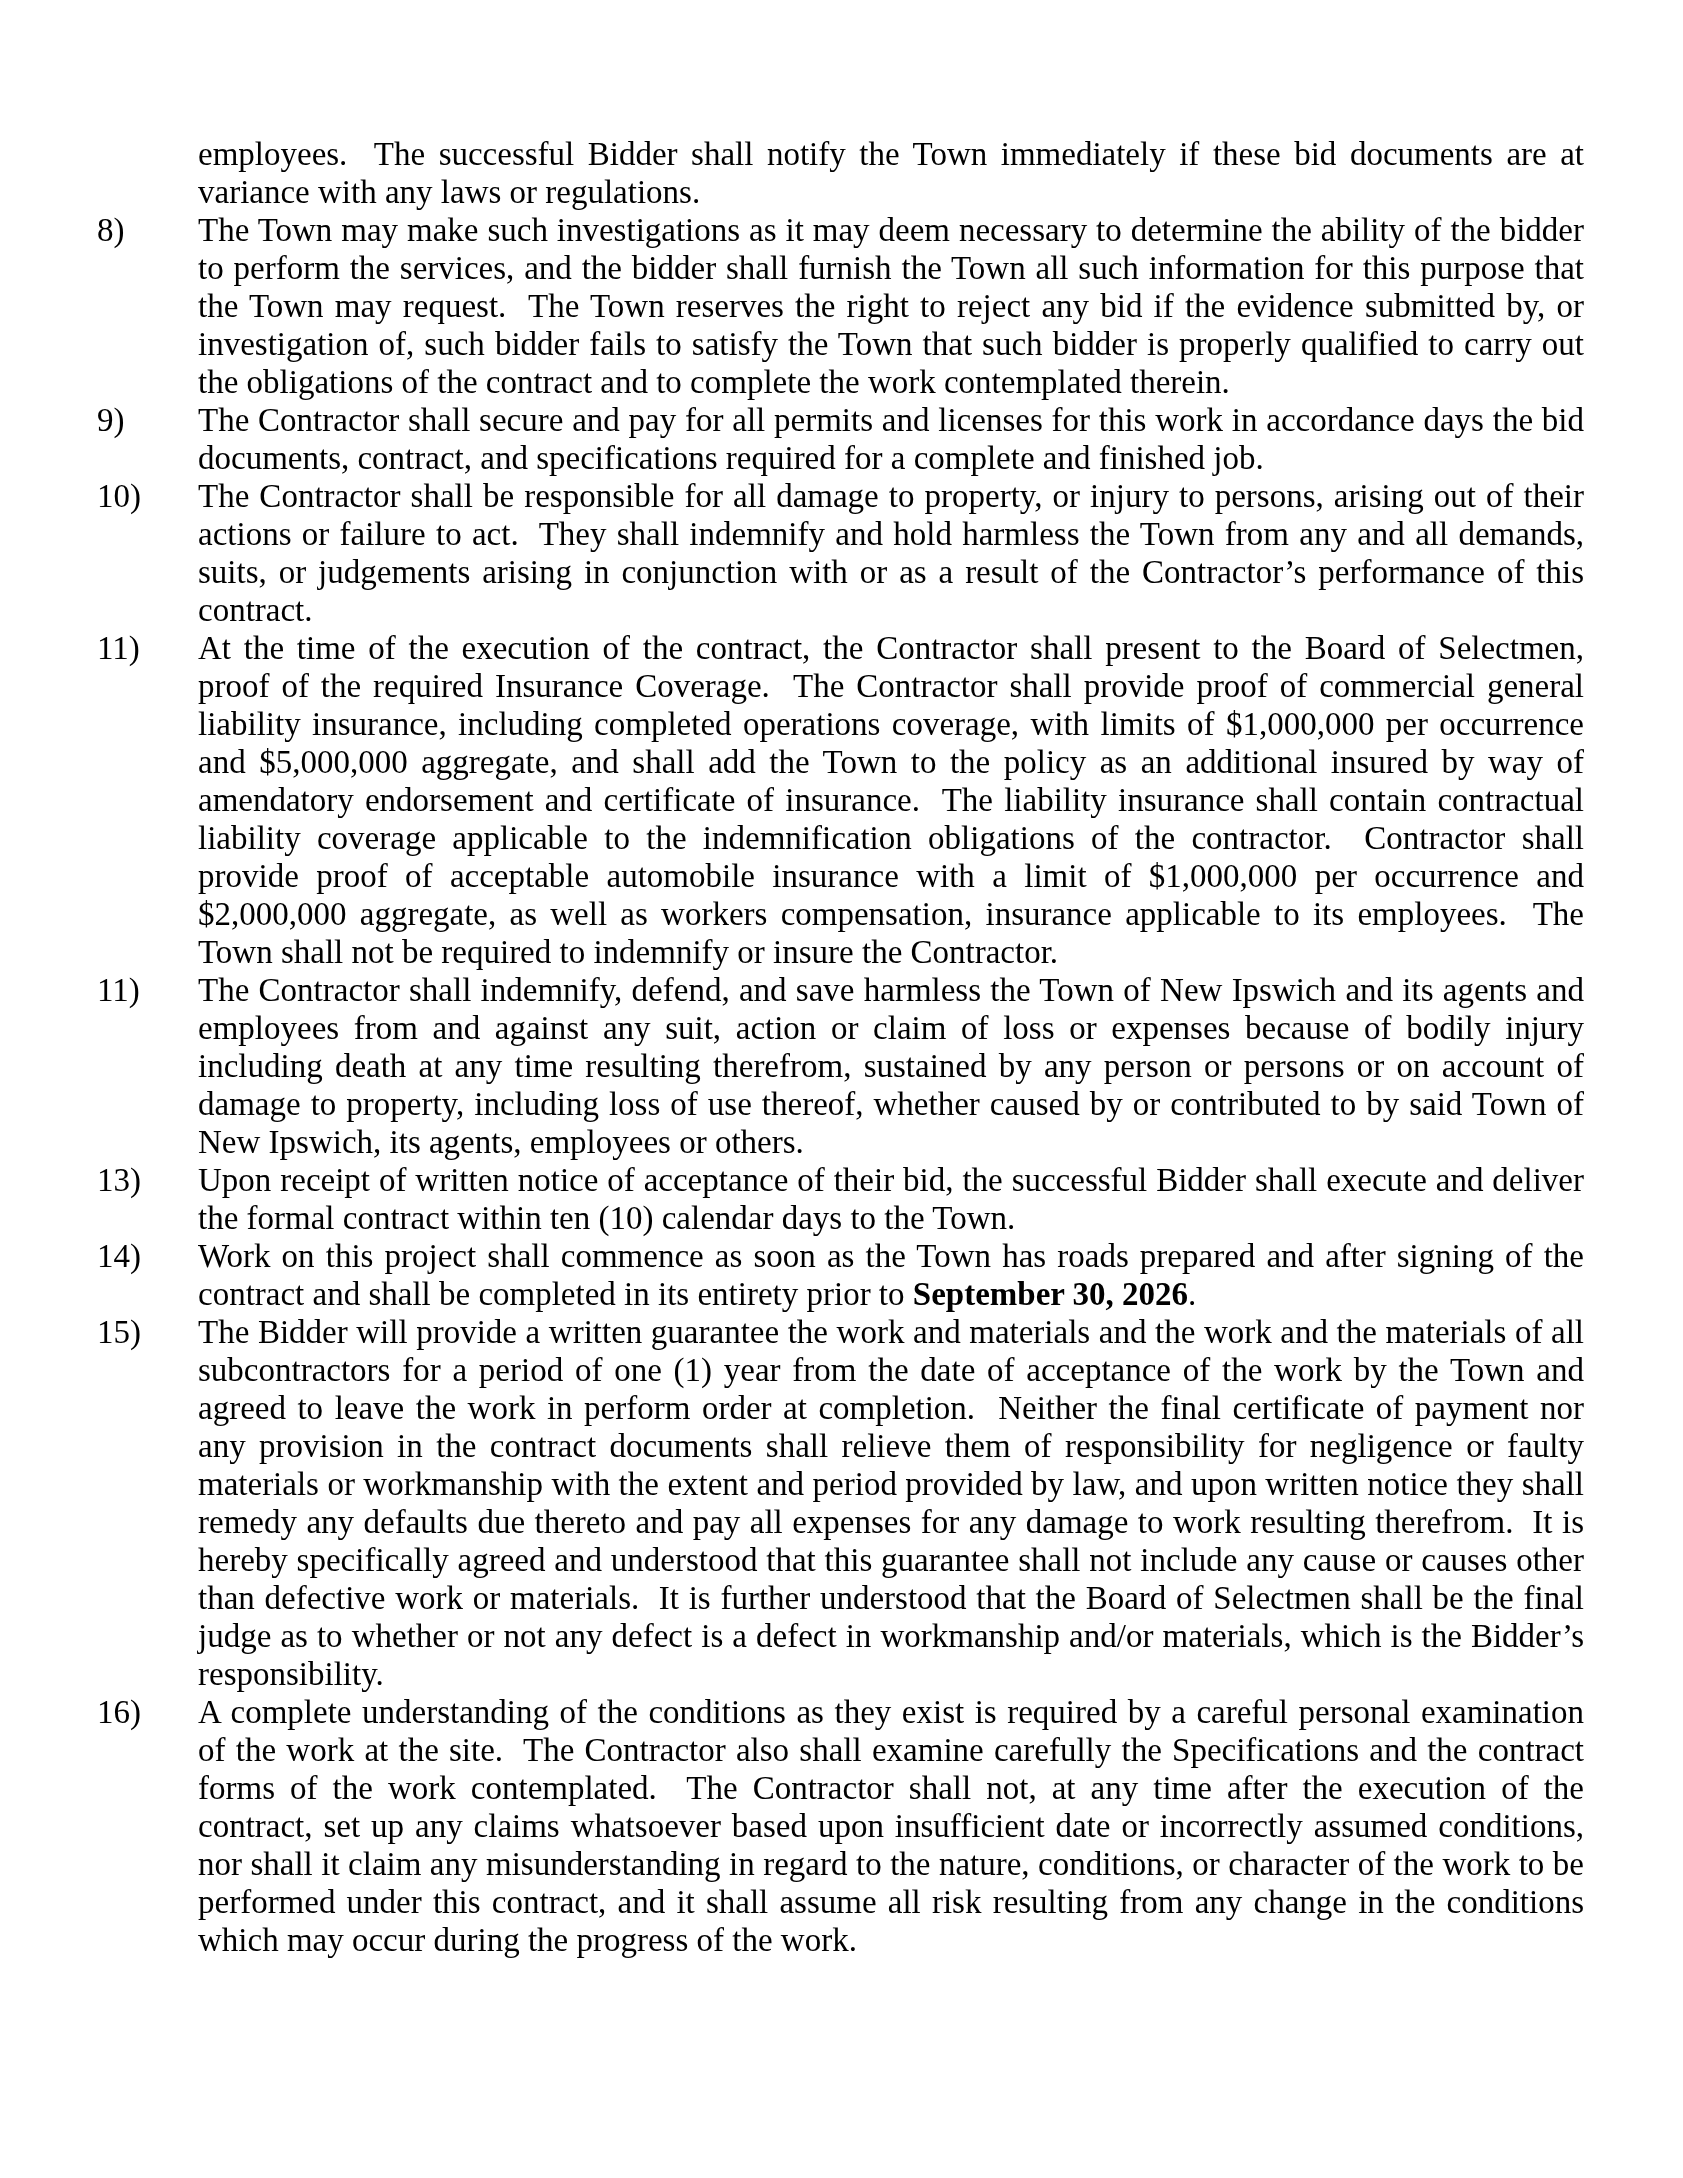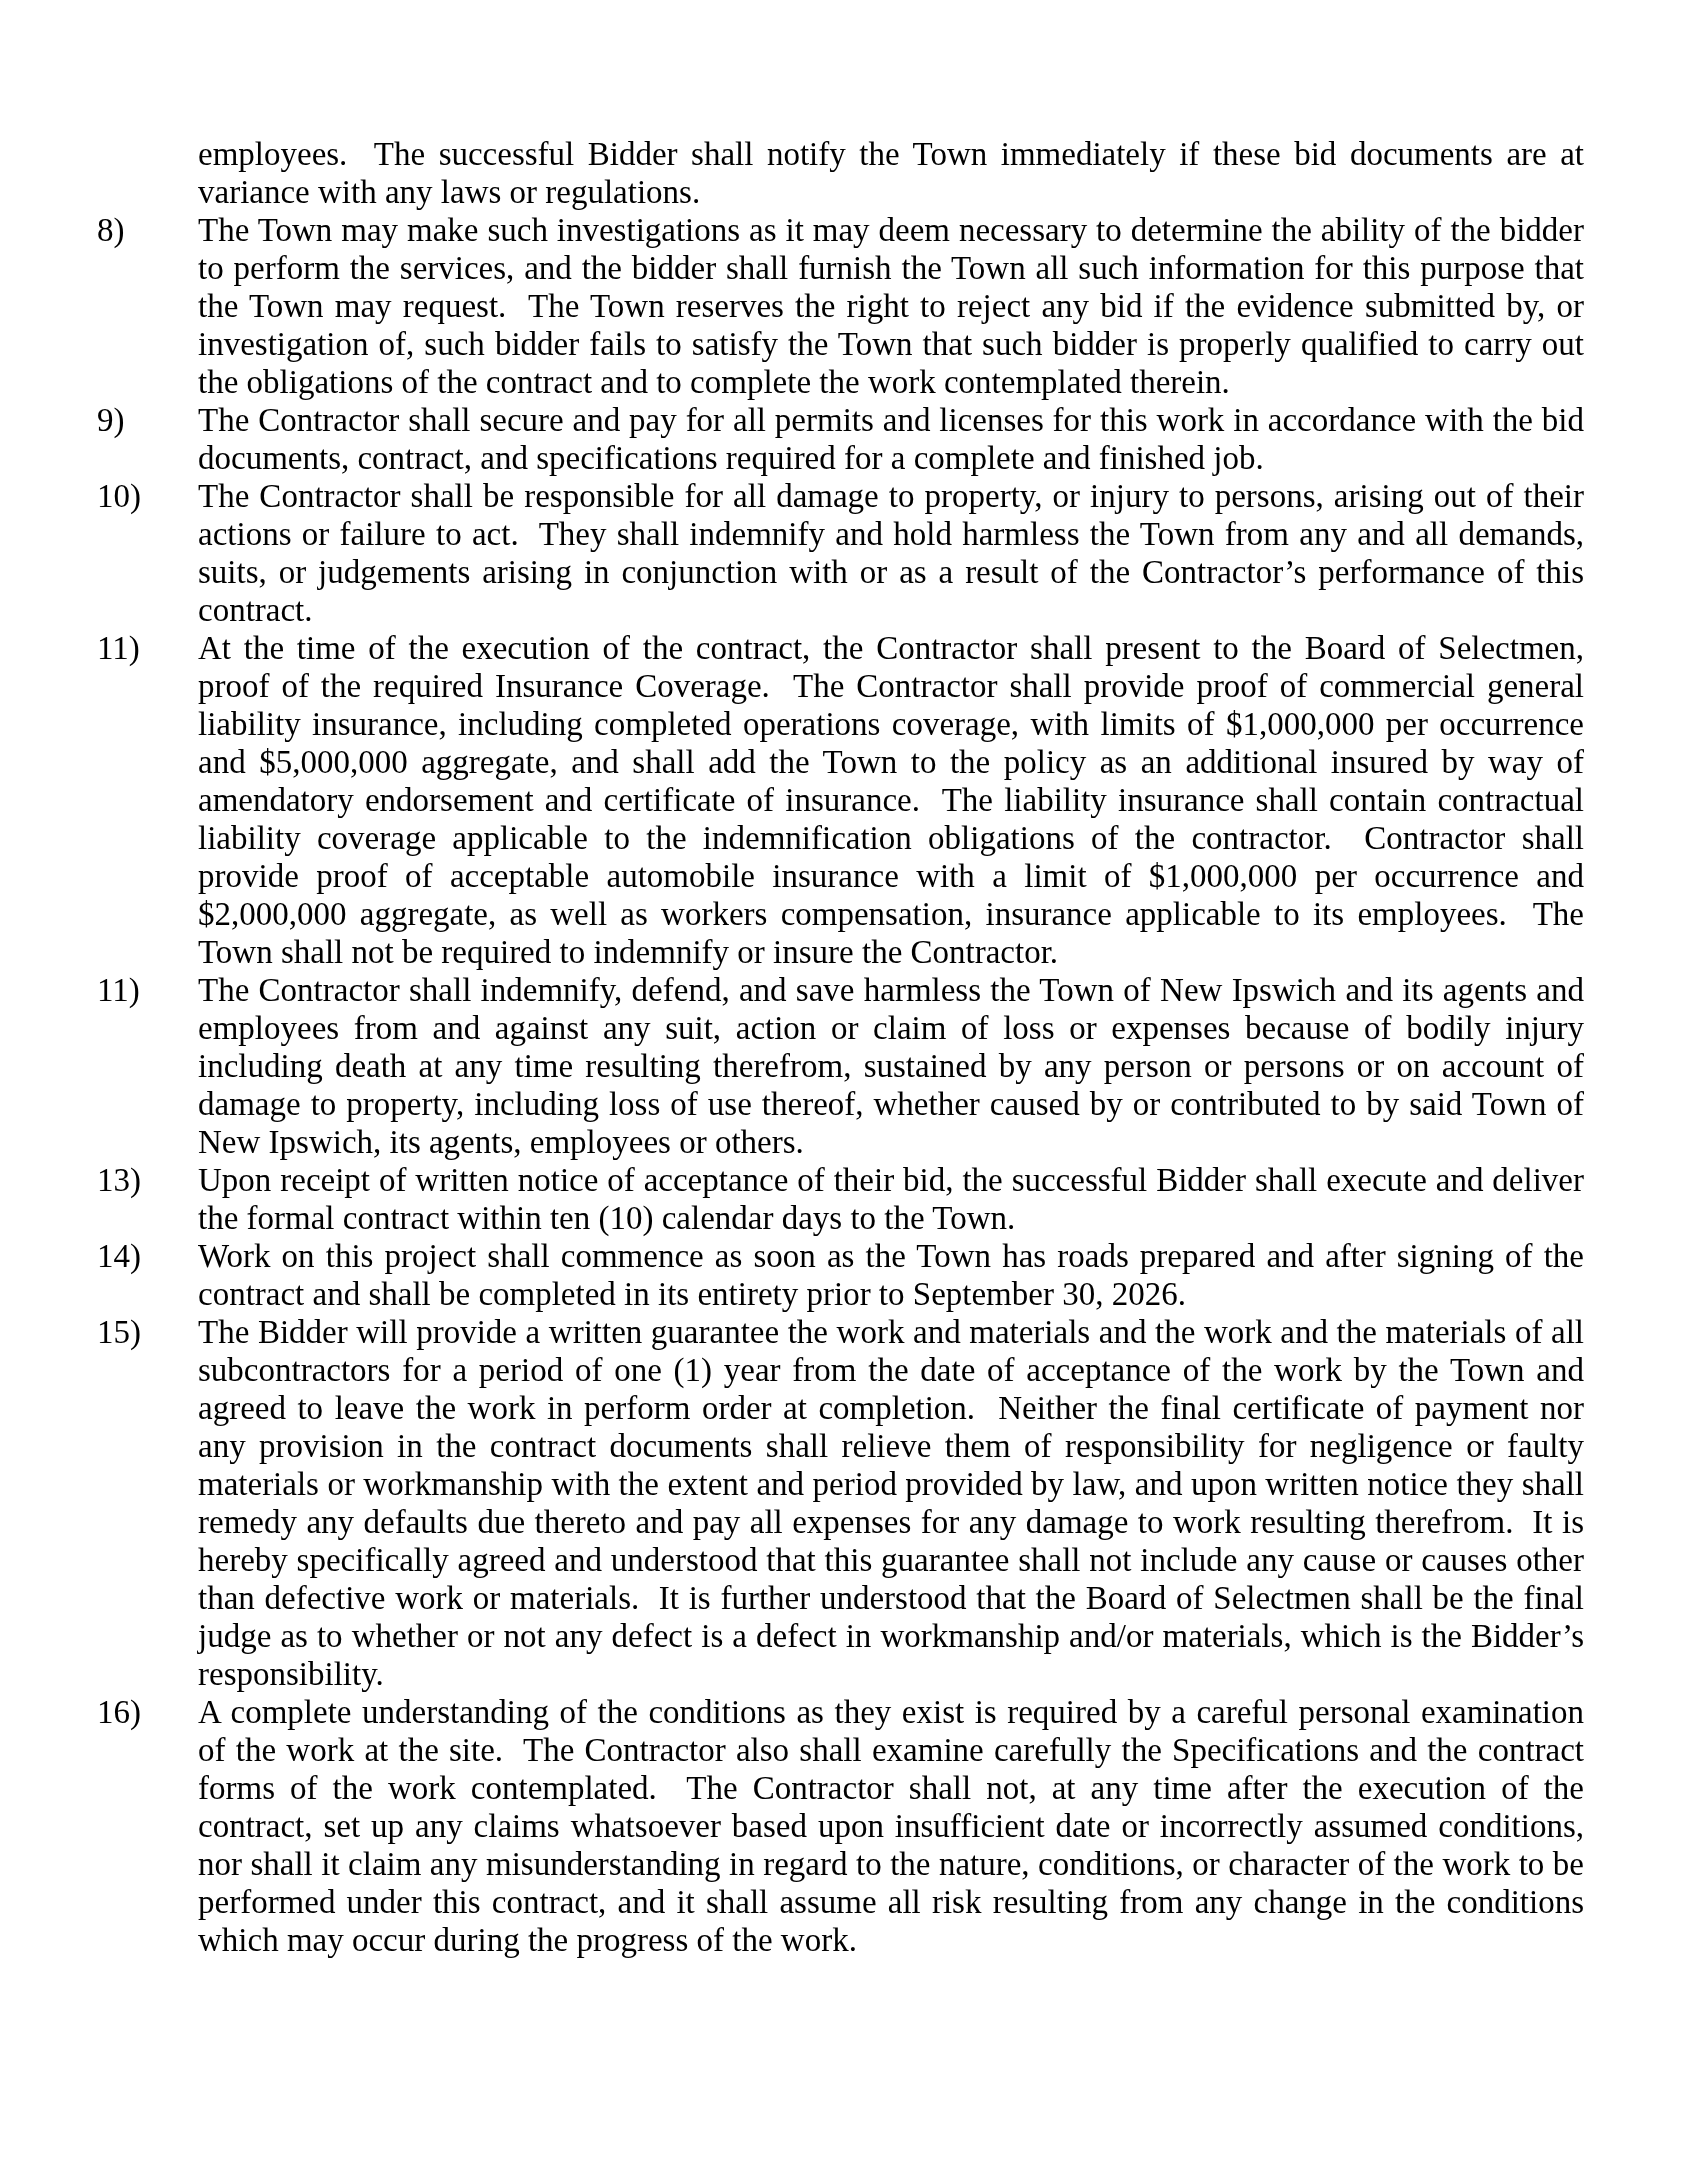--- a/index.html
+++ b/index.html
@@ -32,41 +32,41 @@
     position: relative;
     padding-left: 101px;
     text-align: justify;
   }
   .item .num {
     position: absolute;
     left: 0;
     top: 0;
   }
   .bold {
-    font-weight: normal;
+    font-weight: bold;
   }
 </style>
 </head>
 <body>
 
 <div class="page">
   <div class="content">
 
     <div class="para">
       <span>employees.&nbsp; The successful Bidder shall notify the Town immediately if these bid documents are at variance with any laws or regulations.</span>
     </div>
 
     <div class="item">
       <span class="num">8)</span>
       <span>The Town may make such investigations as it may deem necessary to determine the ability of the bidder to perform the services, and the bidder shall furnish the Town all such information for this purpose that the Town may request.&nbsp; The Town reserves the right to reject any bid if the evidence submitted by, or investigation of, such bidder fails to satisfy the Town that such bidder is properly qualified to carry out the obligations of the contract and to complete the work contemplated therein.</span>
     </div>
 
     <div class="item">
       <span class="num">9)</span>
-      <span>The Contractor shall secure and pay for all permits and licenses for this work in accordance with the bid documents, contract, and specifications required for a complete and finished job.</span>
+      <span>The Contractor shall secure and pay for all permits and licenses for this work in accordance days the bid documents, contract, and specifications required for a complete and finished job.</span>
     </div>
 
     <div class="item">
       <span class="num">10)</span>
       <span>The Contractor shall be responsible for all damage to property, or injury to persons, arising out of their actions or failure to act.&nbsp; They shall indemnify and hold harmless the Town from any and all demands, suits, or judgements arising in conjunction with or as a result of the Contractor’s performance of this contract.</span>
     </div>
 
     <div class="item">
       <span class="num">11)</span>
       <span>At the time of the execution of the contract, the Contractor shall present to the Board of Selectmen, proof of the required Insurance Coverage.&nbsp; The Contractor shall provide proof of commercial general liability insurance, including completed operations coverage, with limits of $1,000,000 per occurrence and $5,000,000 aggregate, and shall add the Town to the policy as an additional insured by way of amendatory endorsement and certificate of insurance.&nbsp; The liability insurance shall contain contractual liability coverage applicable to the indemnification obligations of the contractor.&nbsp; Contractor shall provide proof of acceptable automobile insurance with a limit of $1,000,000 per occurrence and $2,000,000 aggregate, as well as workers compensation, insurance applicable to its employees.&nbsp; The Town shall not be required to indemnify or insure the Contractor.</span>

